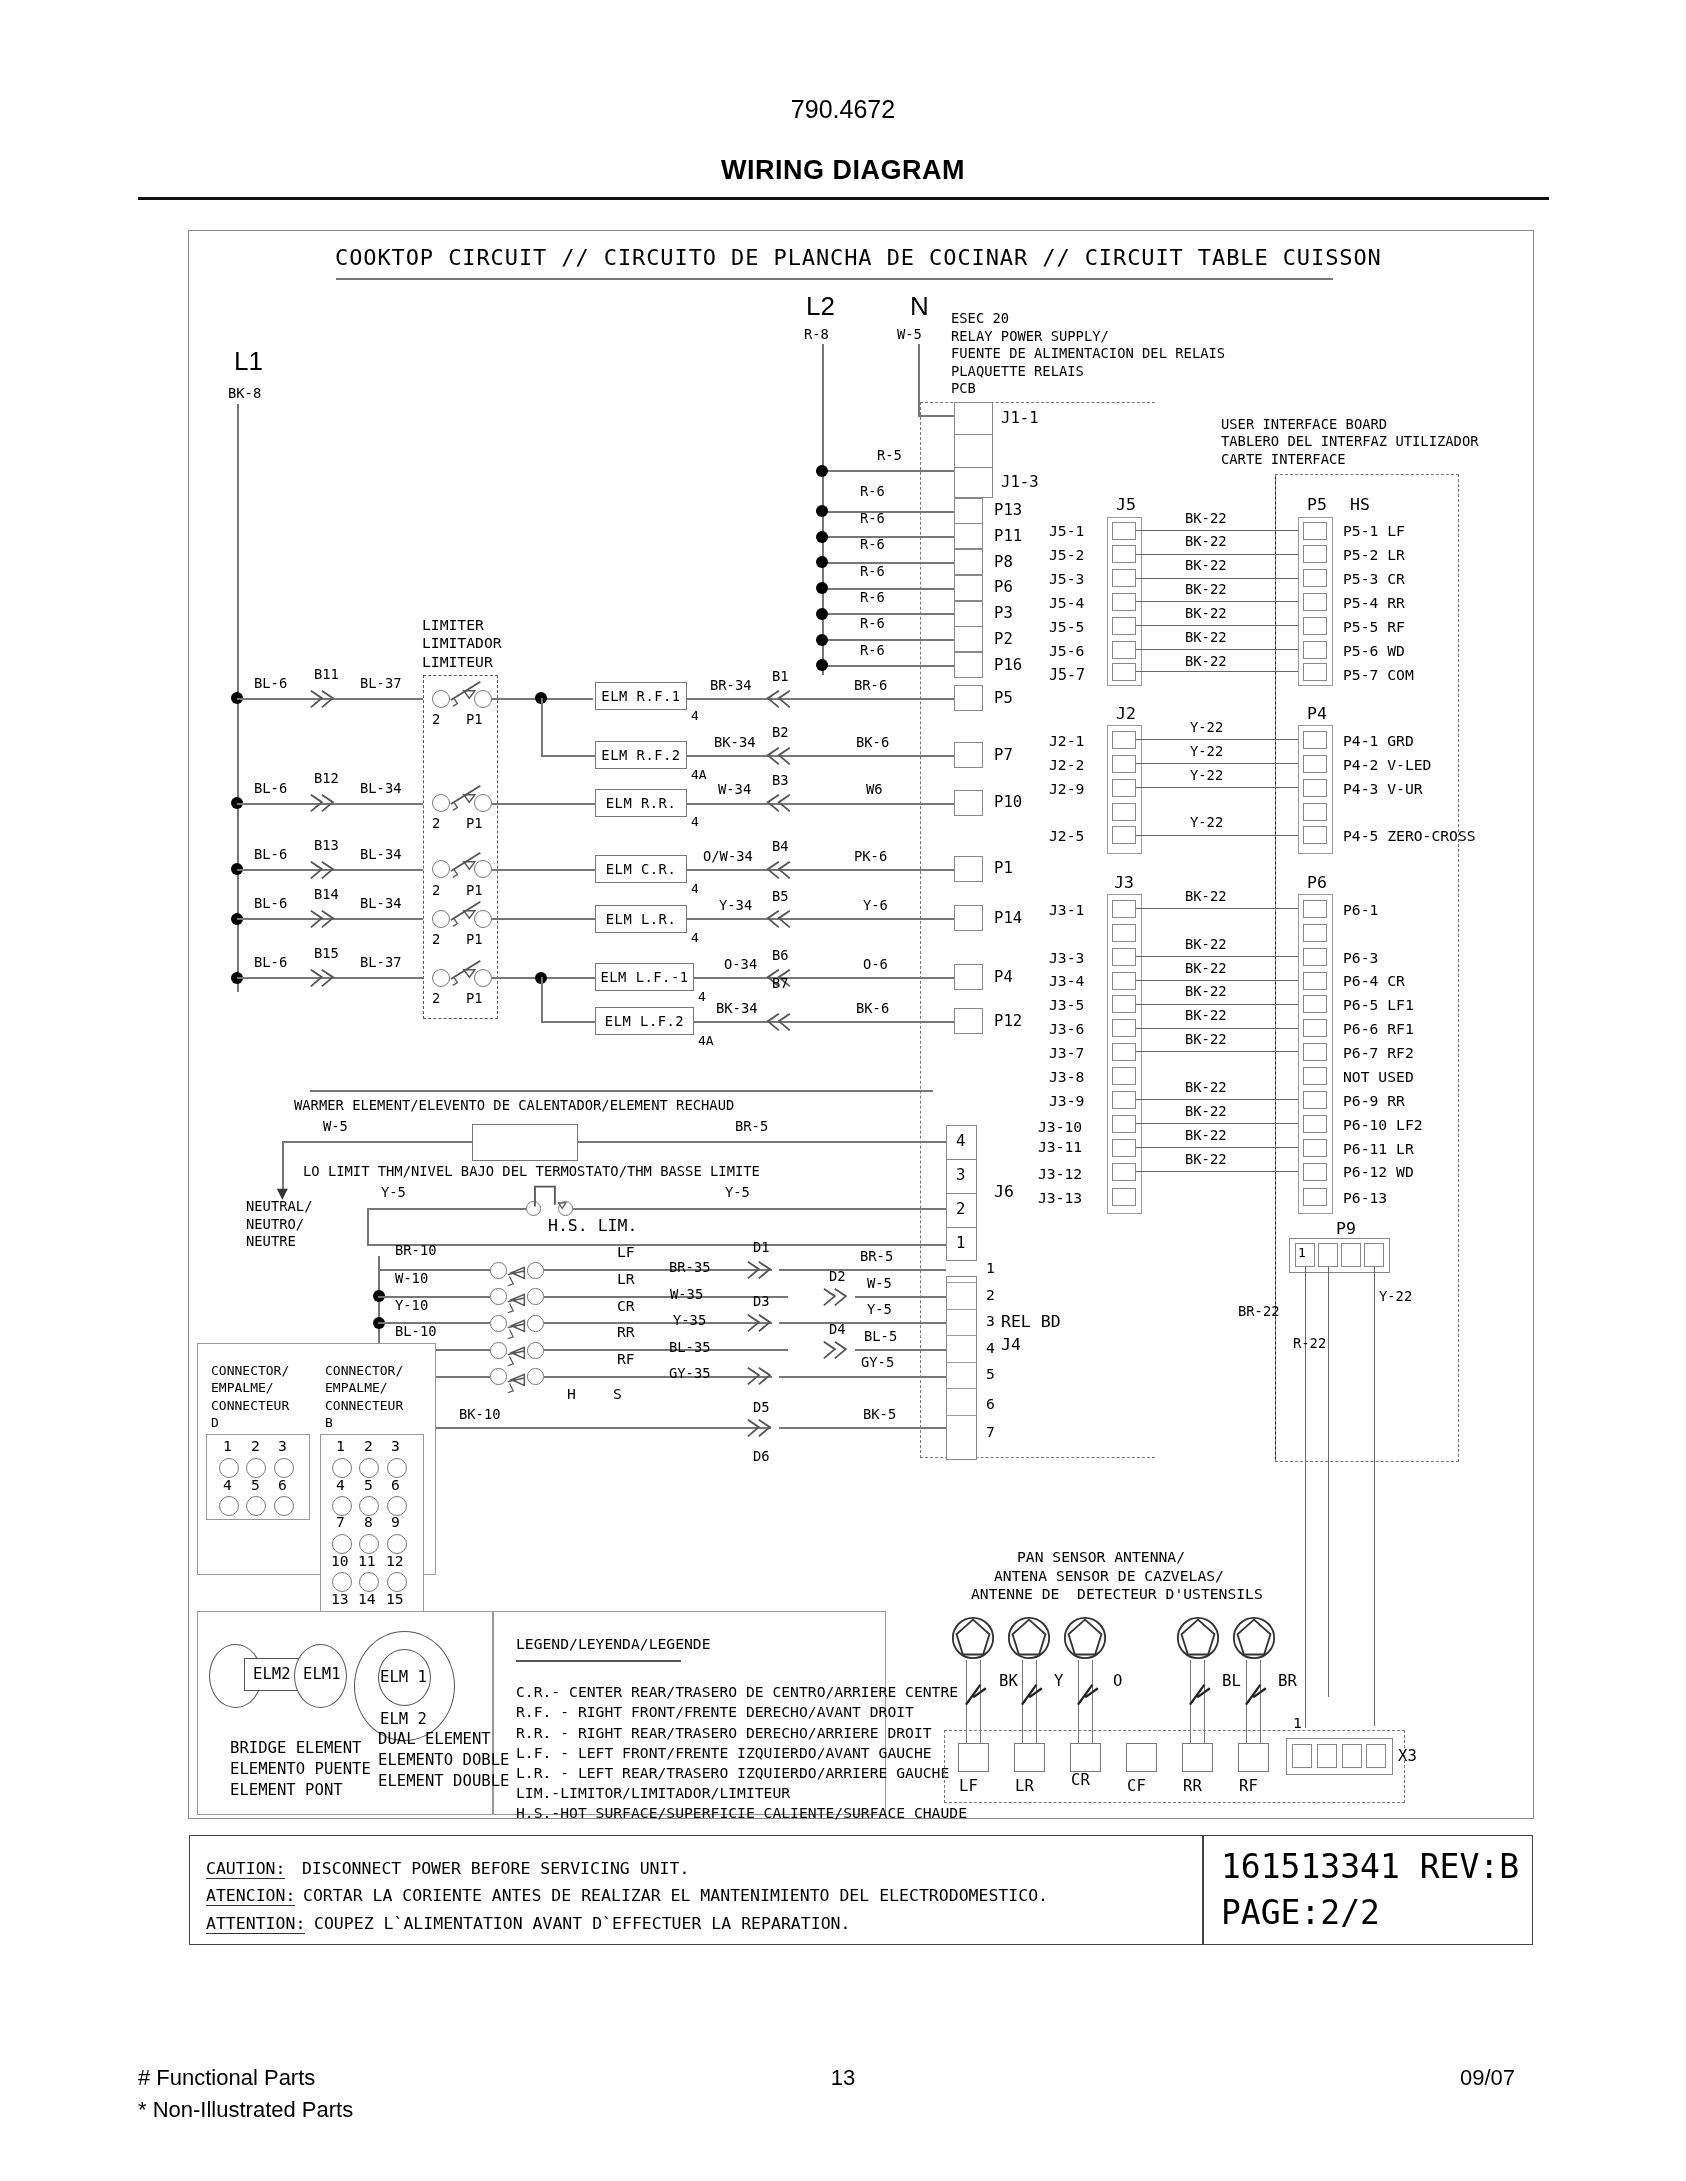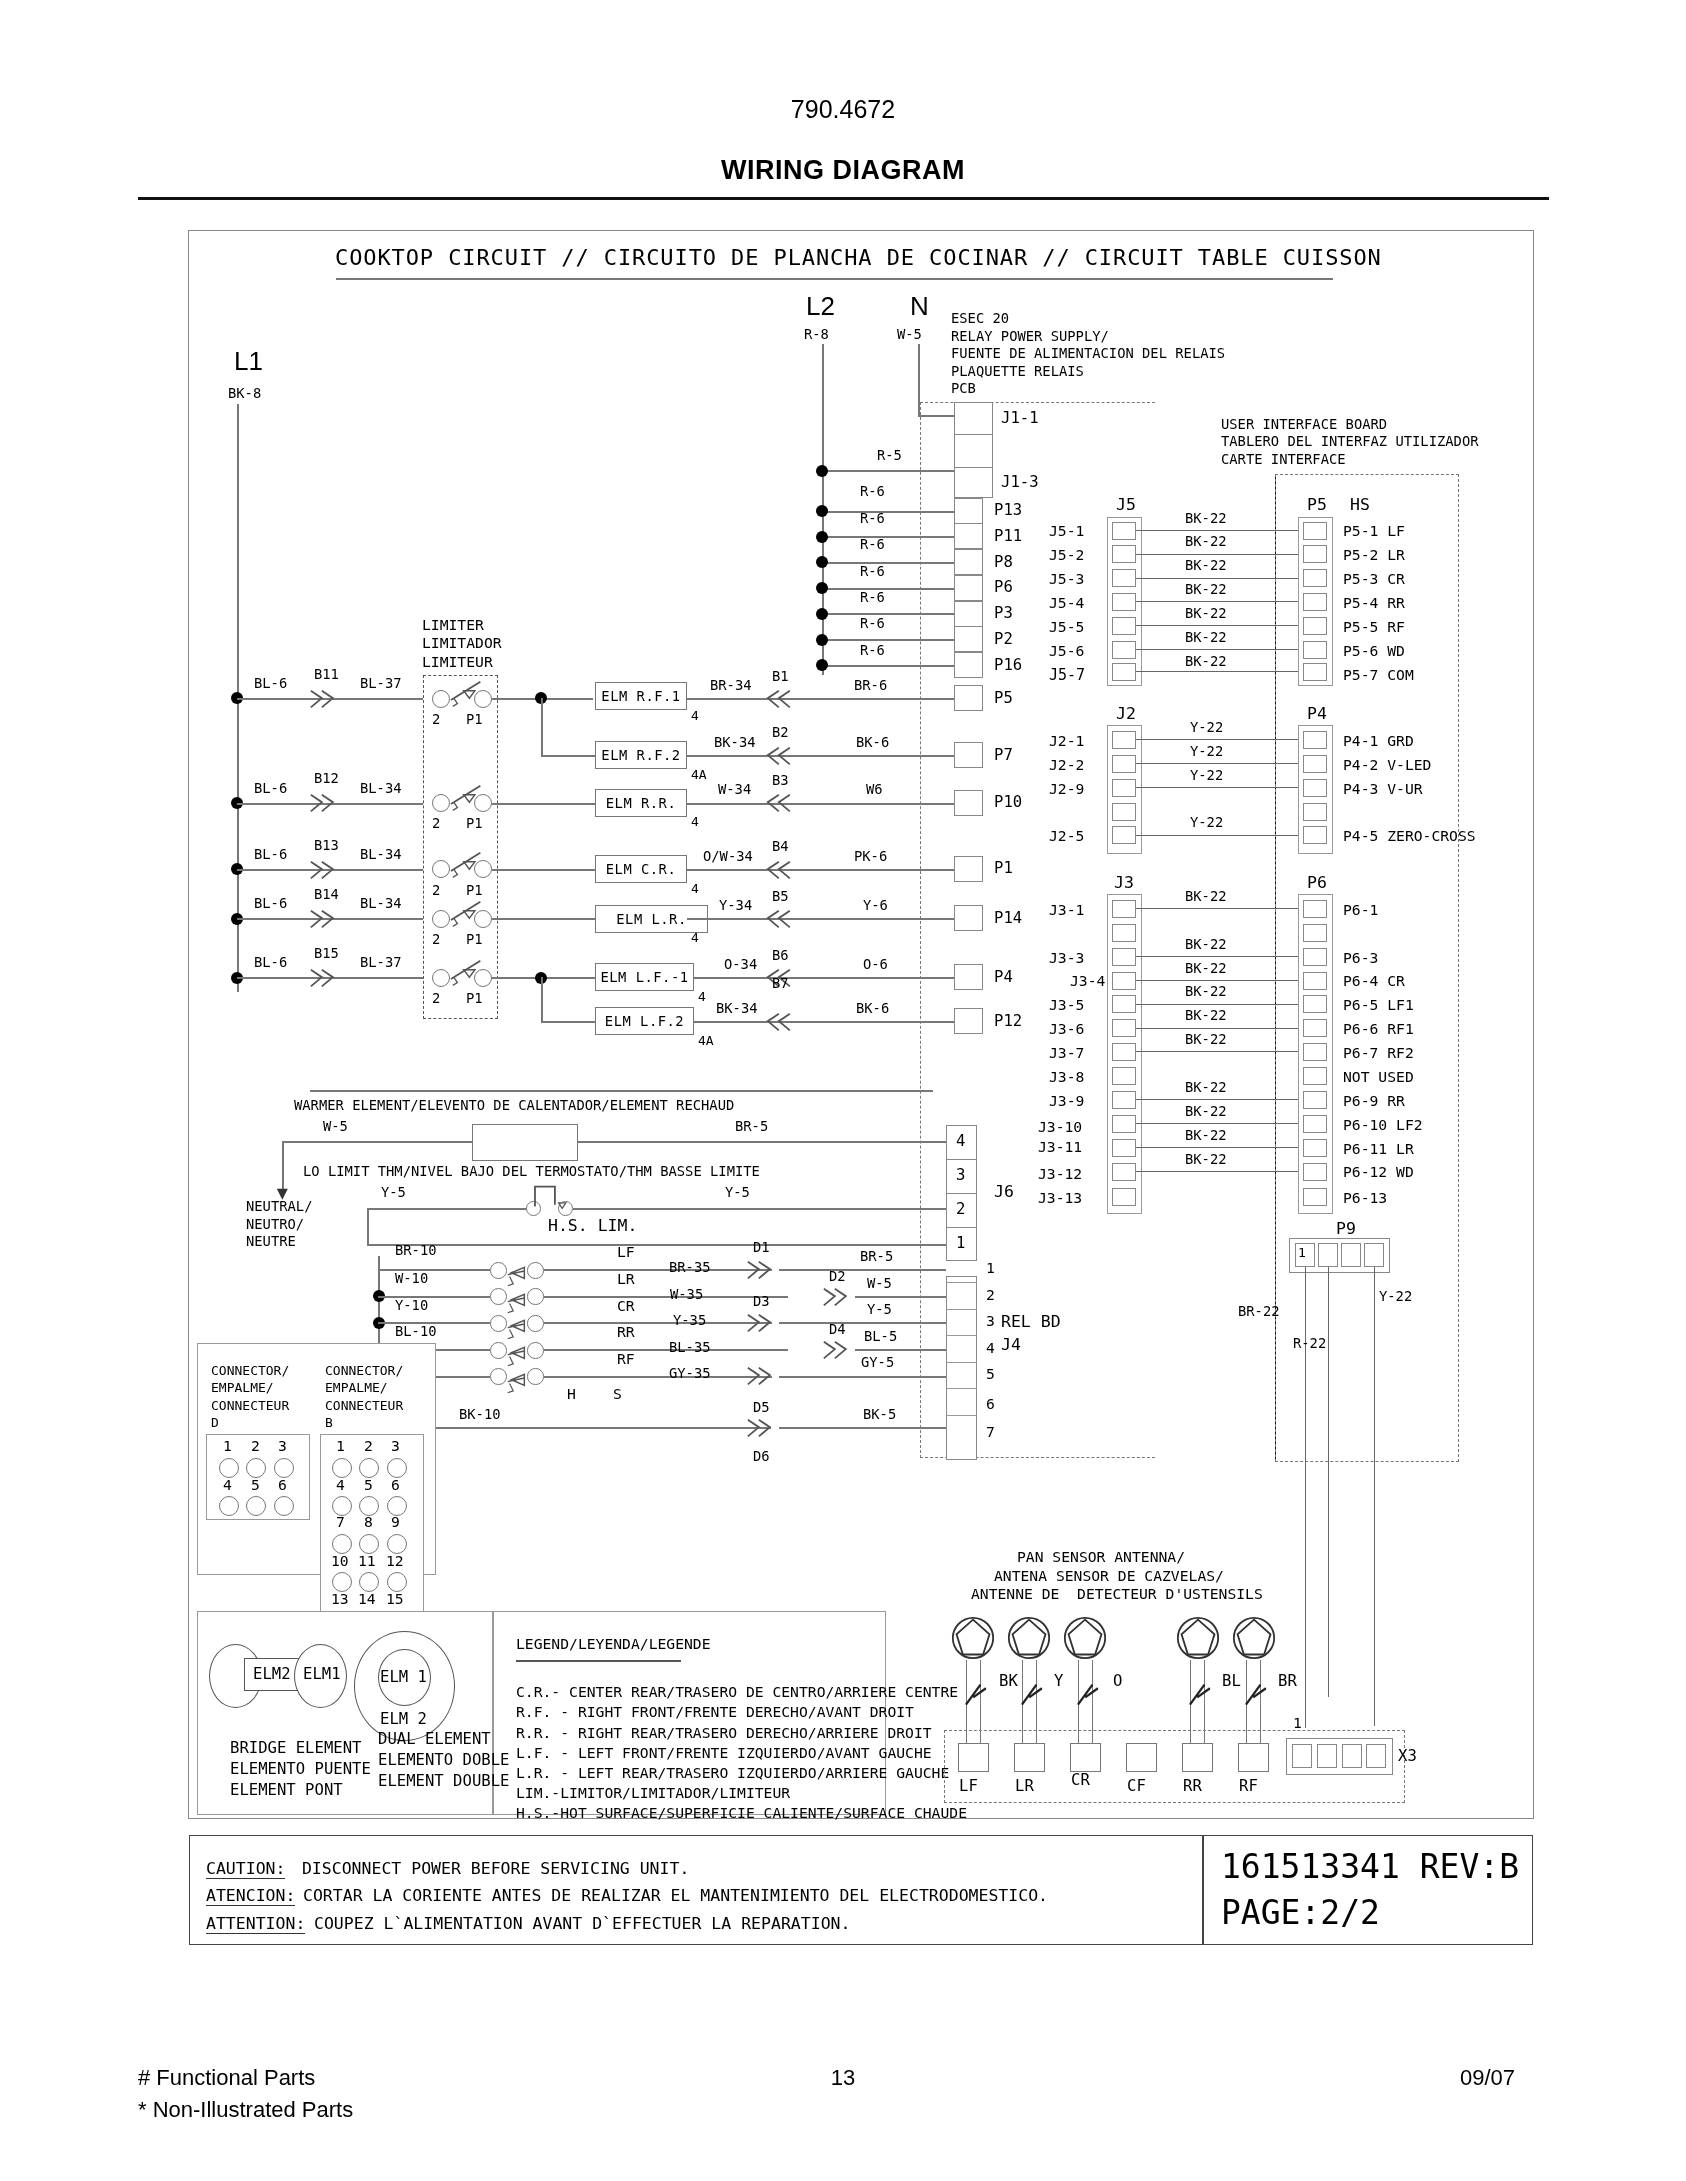--- a/index.html
+++ b/index.html
@@ -255,21 +255,21 @@
     <div class="circ" style="left:432px;top:910px;width:18.4px;height:18.4px;"></div>
     <div class="circ" style="left:474px;top:910px;width:18.4px;height:18.4px;"></div>
     <svg style="left:449px;top:898px;width:37px;height:33px;" viewBox="0 0 40 36" width="37" height="33">
       <path d="M2 24 L34 4" stroke="#555" stroke-width="2" fill="none"></path>
       <path d="M16 14 L28 14 L22 22 Z" stroke="#555" stroke-width="1.6" fill="none"></path>
       <path d="M5 22 L9 28 L4 31" stroke="#555" stroke-width="1.4" fill="none"></path>
     </svg>
     <div class="t" style="left:432px;top:932px;font-size:13.8px;">2</div>
     <div class="t" style="left:466px;top:932px;font-size:13.8px;">P1</div>
     <div class="hl" style="left:492px;top:918px;width:103px;height:1.5px;background:#777;"></div>
-    <div class="elmbox" style="left:595px;top:905px;width:113px;height:27.5px;">
+    <div class="elmbox" style="left:595px;top:905px;width:92px;height:27.5px;">
         <span>ELM L.R.</span>
       </div>
     <div class="t" style="left:691px;top:931px;font-size:13px;">4</div>
     <div class="hl" style="left:687px;top:918px;width:132px;height:1.5px;background:#777;"></div>
     <div class="t" style="left:719px;top:898px;font-size:13.8px;">Y-34</div>
     <div class="t" style="left:772px;top:889px;font-size:13.8px;">B5</div>
     <svg style="left:766px;top:909px;width:33px;height:22px;" viewBox="0 0 36 24" width="33" height="22">
       <path d="M14 2 L2 10 L14 20 M26 2 L14 10 L26 20" stroke="#555" stroke-width="2" fill="none"></path>
     </svg>
     <div class="hl" style="left:799px;top:918px;width:155px;height:1.5px;background:#777;"></div>
@@ -452,21 +452,21 @@
     <div class="term" style="left:1112px;top:924px;width:24px;height:18.4px;"></div>
     <div class="term" style="left:1303px;top:924px;width:24px;height:18.4px;"></div>
 
     <div class="t" style="left:1049px;top:950px;font-size:14.7px;">J3-3</div>
     <div class="term" style="left:1112px;top:948px;width:24px;height:18.4px;"></div>
     <div class="hl" style="left:1136px;top:956px;width:162px;height:1.3px;background:#666;"></div>
     <div class="t" style="left:1185px;top:937px;font-size:13.8px;">BK-22</div>
     <div class="term" style="left:1303px;top:948px;width:24px;height:18.4px;"></div>
     <div class="t" style="left:1343px;top:950px;font-size:14.7px;">P6-3</div>
 
-    <div class="t" style="left:1049px;top:973px;font-size:14.7px;margin-left:21px;">J3-4</div>
+    <div class="t" style="left:1049px;top:973px;font-size:14.7px;">J3-4</div>
     <div class="term" style="left:1112px;top:972px;width:24px;height:18.4px;"></div>
     <div class="hl" style="left:1136px;top:980px;width:162px;height:1.3px;background:#666;"></div>
     <div class="t" style="left:1185px;top:961px;font-size:13.8px;">BK-22</div>
     <div class="term" style="left:1303px;top:972px;width:24px;height:18.4px;"></div>
     <div class="t" style="left:1343px;top:973px;font-size:14.7px;">P6-4 CR</div>
 
     <div class="t" style="left:1049px;top:997px;font-size:14.7px;">J3-5</div>
     <div class="term" style="left:1112px;top:995px;width:24px;height:18.4px;"></div>
     <div class="hl" style="left:1136px;top:1004px;width:162px;height:1.3px;background:#666;"></div>
     <div class="t" style="left:1185px;top:984px;font-size:13.8px;">BK-22</div>

